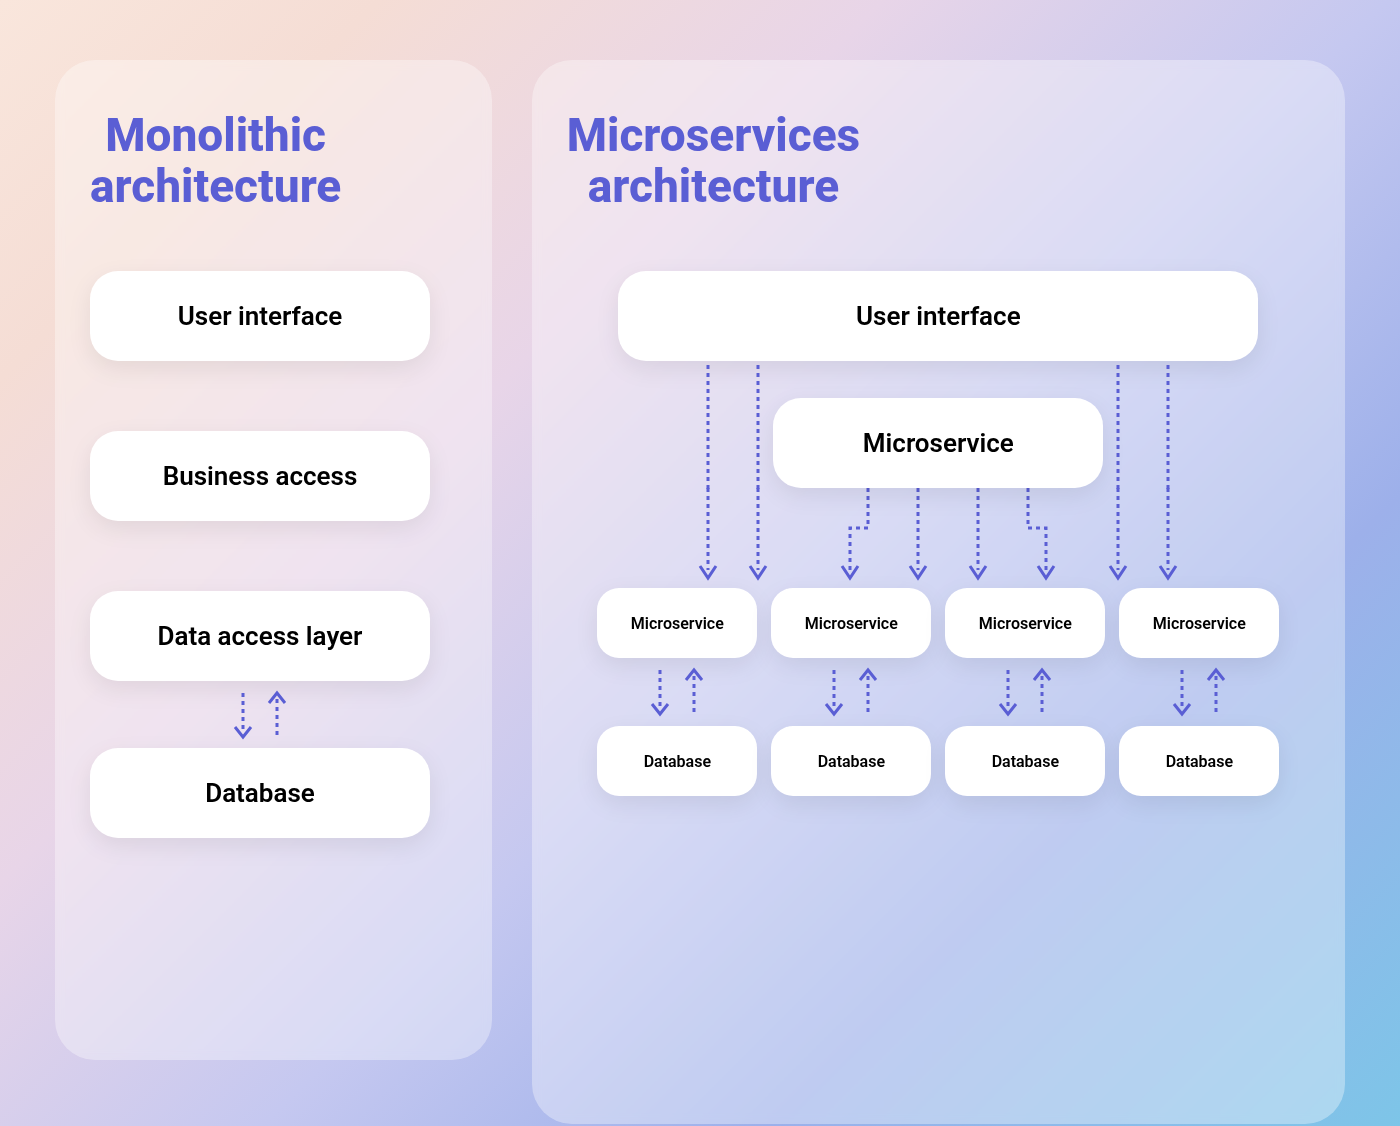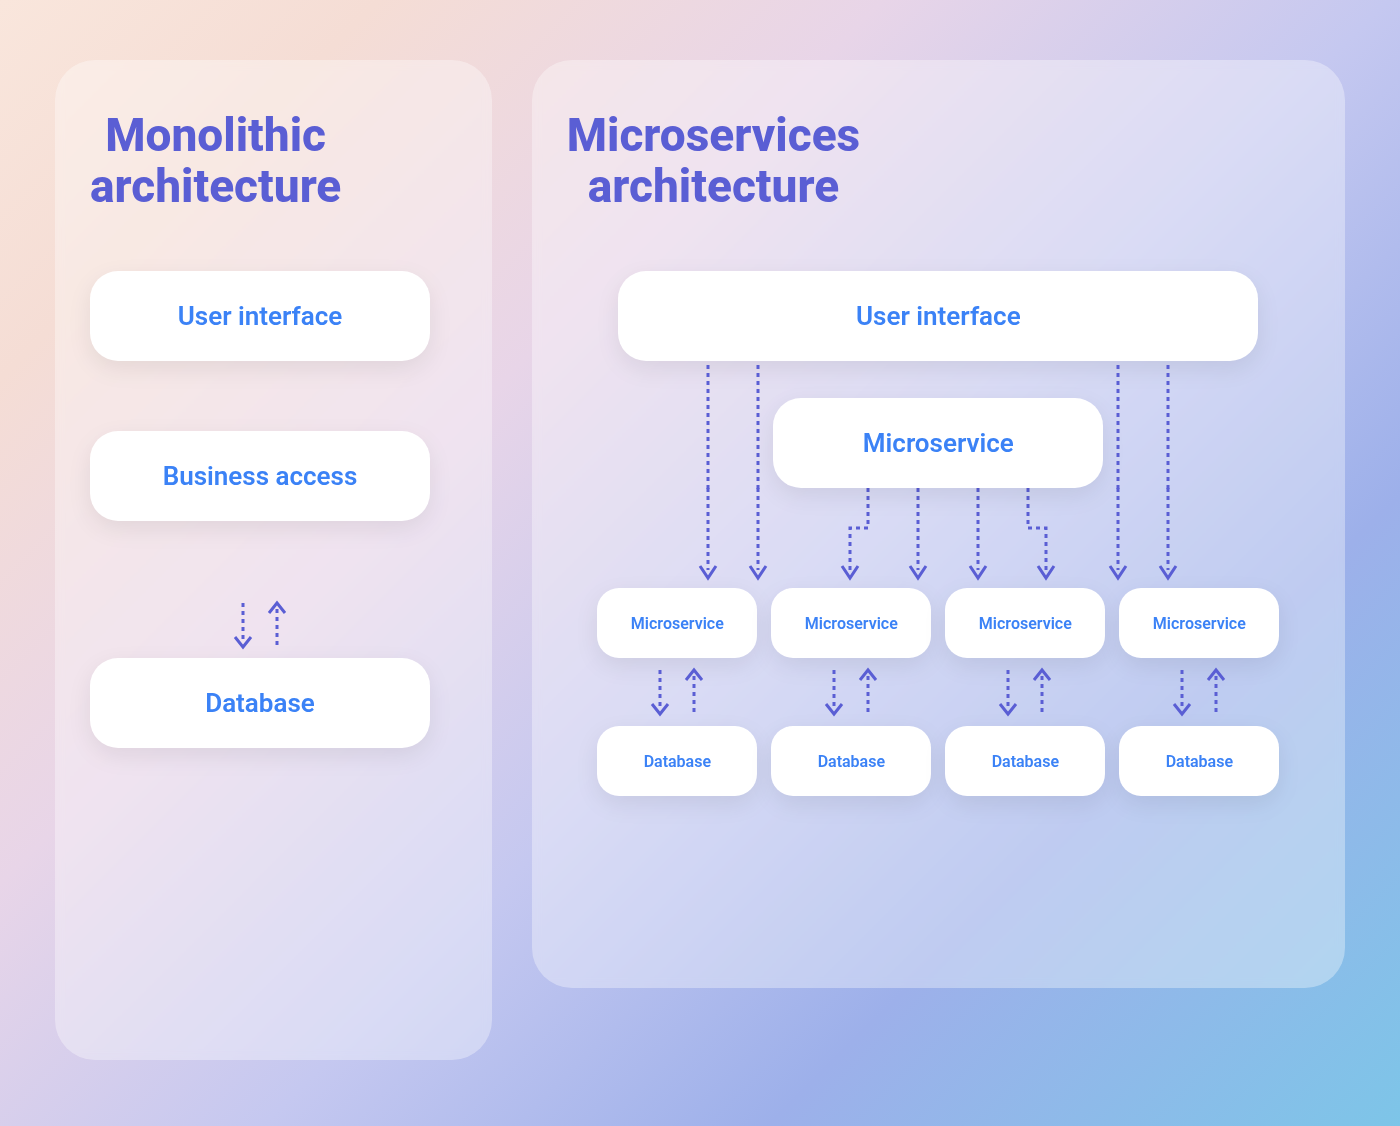--- a/index.html
+++ b/index.html
@@ -34,39 +34,39 @@
       backdrop-filter: blur(4px);
     }
 
     .panel-left {
       width: 440px;
       height: 1000px;
     }
 
     .panel-right {
       width: 820px;
-      height: 928px;
+      height: 1064px;
     }
 
     .panel-title {
       font-size: 46px;
       font-weight: 800;
       color: #5a5ed4;
       text-align: center;
       line-height: 1.1;
       margin-bottom: 60px;
       white-space: pre-line;
     }
 
     .box {
       background: #ffffff;
       border-radius: 28px;
       padding: 26px 30px;
       font-weight: 600;
-      color: #3b82f6;
+      color: #000000;
       text-align: center;
       box-shadow: 0 8px 24px rgba(0, 0, 0, 0.08);
       display: flex;
       align-items: center;
       justify-content: center;
     }
 
     .box-large {
       width: 340px;
       height: 90px;
@@ -169,20 +169,21 @@
 </head>
 <body>
 
 <div class="panel panel-left">
   <h2 class="panel-title">Monolithic
 architecture</h2>
 
   <div class="mono-stack">
     <div class="box box-large">User interface</div>
     <div class="box box-large">Business access</div>
+    <div class="box box-large tight">Data access layer</div>
 
     <div class="arrow-gap">
       <svg class="arrow" viewBox="0 0 26 52">
         <line x1="13" y1="4" x2="13" y2="42" stroke="#5a5ed4" stroke-width="3" stroke-dasharray="4,4"></line>
         <path d="M5 38 L13 48 L21 38" fill="none" stroke="#5a5ed4" stroke-width="3"></path>
       </svg>
       <svg class="arrow" viewBox="0 0 26 52">
         <line x1="13" y1="10" x2="13" y2="48" stroke="#5a5ed4" stroke-width="3" stroke-dasharray="4,4"></line>
         <path d="M5 14 L13 4 L21 14" fill="none" stroke="#5a5ed4" stroke-width="3"></path>
       </svg>

